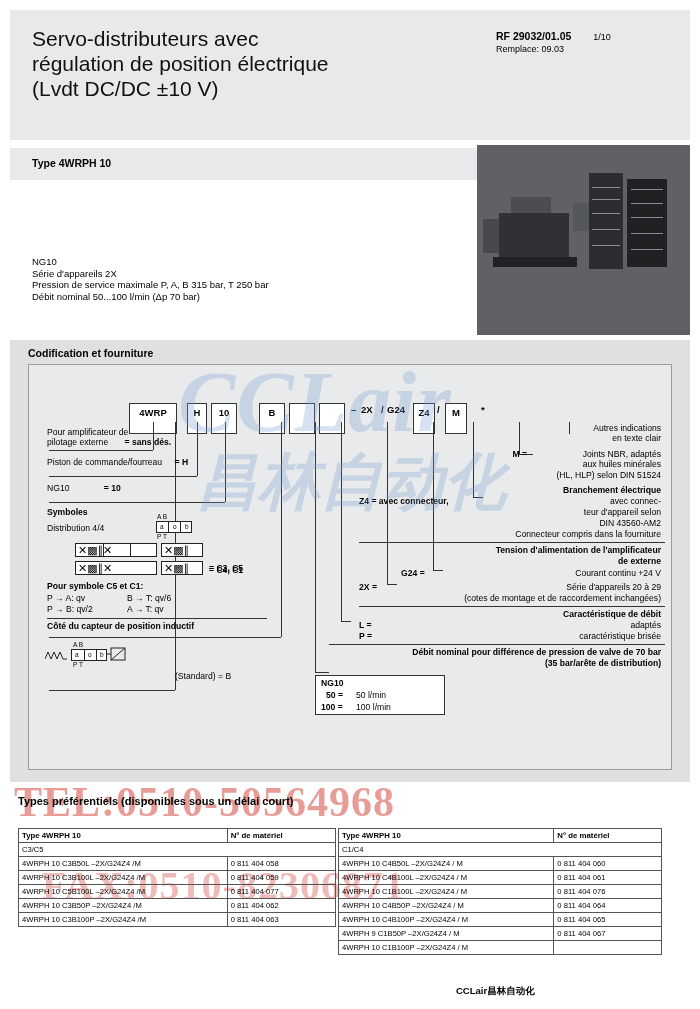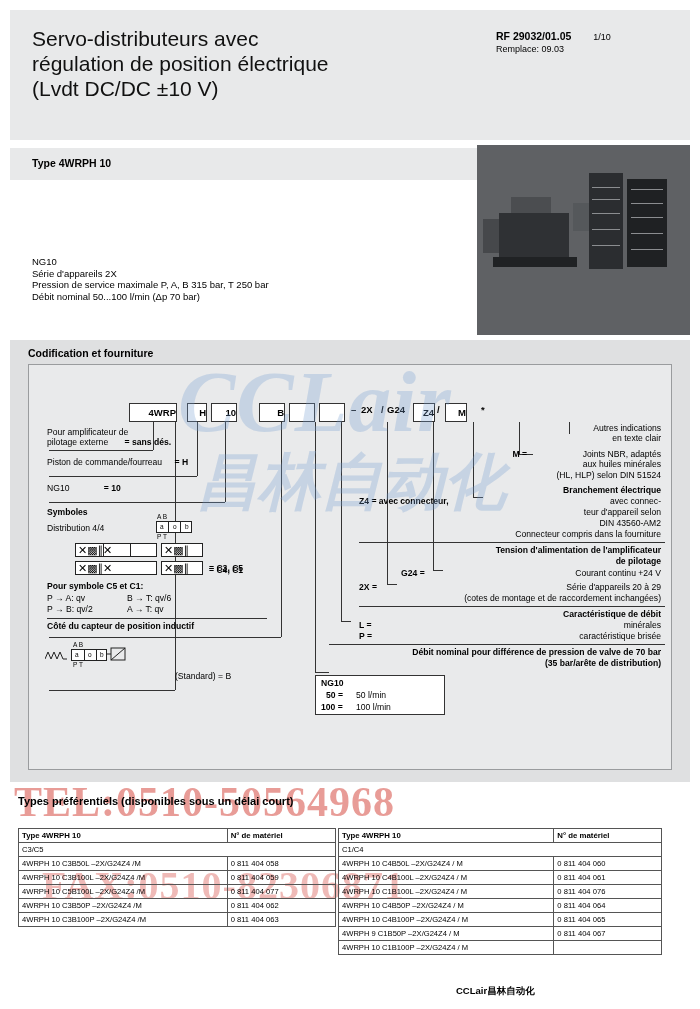--- a/index.html
+++ b/index.html
@@ -109,23 +109,23 @@
     position:absolute; left:42px; top:862px;
     font-size:40px; font-weight:bold;
     color:rgba(214,74,66,0.38);
     font-family:"Liberation Serif", serif;
     white-space:nowrap; letter-spacing:1px;
   }
 
   
   .codeRow { position:absolute; left:100px; top:38px; }
   .cbox {
-    position:absolute; top:0; height:19px;
+    position:absolute; top:0; height:31px;
     border:1px solid #333; background:#ffffff;
-    font-size:9.5px; font-weight:bold; text-align:right; line-height:17px;
+    font-size:9.5px; font-weight:bold; text-align:center; line-height:17px;
   }
   .clabel { position:absolute; font-size:9.5px; font-weight:bold; top:1px; }
 
   .vline { position:absolute; background:#333; width:1px; }
   .hline { position:absolute; background:#333; height:1px; }
 
   .lblL { position:absolute; font-size:8.6px; line-height:10.4px; text-align:left; }
   .lblR { position:absolute; font-size:8.6px; line-height:10.4px; text-align:right; }
   .bold { font-weight:bold; }
 
@@ -337,38 +337,38 @@
       <div class="vline" style="left:444px; top:57px; height:75px;"></div>
       <div class="hline" style="left:444px; top:132px; width:10px;"></div>
       <div class="lblL bold" style="left:330px; top:131px; width:160px;">Z4 = avec connecteur,</div>
       <div class="lblR" style="right:10px; top:131px; width:130px;">avec connec-</div>
       <div class="lblR" style="right:10px; top:142px; width:200px;">teur d'appareil selon</div>
       <div class="lblR" style="right:10px; top:153px; width:200px;">DIN 43560-AM2</div>
       <div class="lblR" style="right:10px; top:164px; width:260px;">Connecteur compris dans la fourniture</div>
       <div class="hline" style="left:330px; top:177px; width:306px;"></div>
 
       <div class="lblR bold" style="right:10px; top:180px; width:300px;">Tension d'alimentation de l'amplificateur</div>
-      <div class="lblR bold" style="right:10px; top:191px; width:300px;">de pilotage</div>
+      <div class="lblR bold" style="right:10px; top:191px; width:300px;">de externe</div>
       <div class="vline" style="left:404px; top:57px; height:148px;"></div>
       <div class="hline" style="left:404px; top:205px; width:10px;"></div>
       <div class="lblL bold" style="left:372px; top:203px;">G24 =</div>
       <div class="lblR" style="right:10px; top:203px; width:200px;">Courant continu +24 V</div>
 
       <div class="vline" style="left:358px; top:57px; height:162px;"></div>
       <div class="hline" style="left:358px; top:219px; width:10px;"></div>
       <div class="lblL bold" style="left:330px; top:217px;">2X =</div>
       <div class="lblR" style="right:10px; top:217px; width:200px;">Série d'appareils 20 à 29</div>
       <div class="lblR" style="right:10px; top:228px; width:300px;">(cotes de montage et de raccordement inchangées)</div>
 
       <div class="hline" style="left:330px; top:241px; width:306px;"></div>
       <div class="lblR bold" style="right:10px; top:244px; width:300px;">Caractéristique de débit</div>
       <div class="vline" style="left:312px; top:57px; height:199px;"></div>
       <div class="hline" style="left:312px; top:256px; width:10px;"></div>
       <div class="lblL bold" style="left:330px; top:255px;">L =</div>
-      <div class="lblR" style="right:10px; top:255px; width:200px;">minérales</div>
+      <div class="lblR" style="right:10px; top:255px; width:200px;">adaptés</div>
       <div class="lblL bold" style="left:330px; top:266px;">P =</div>
       <div class="lblR" style="right:10px; top:266px; width:200px;">caractéristique brisée</div>
 
       <div class="hline" style="left:300px; top:279px; width:336px;"></div>
       <div class="lblR bold" style="right:10px; top:282px; width:340px;">Débit nominal pour différence de pression de valve de 70 bar</div>
       <div class="lblR bold" style="right:10px; top:293px; width:340px;">(35 bar/arête de distribution)</div>
 
       <div class="vline" style="left:286px; top:57px; height:250px;"></div>
       <div class="hline" style="left:286px; top:307px; width:14px;"></div>
       <div style="position:absolute; left:286px; top:310px; width:130px; border:1px solid #333; background:#fff; height:40px;">

